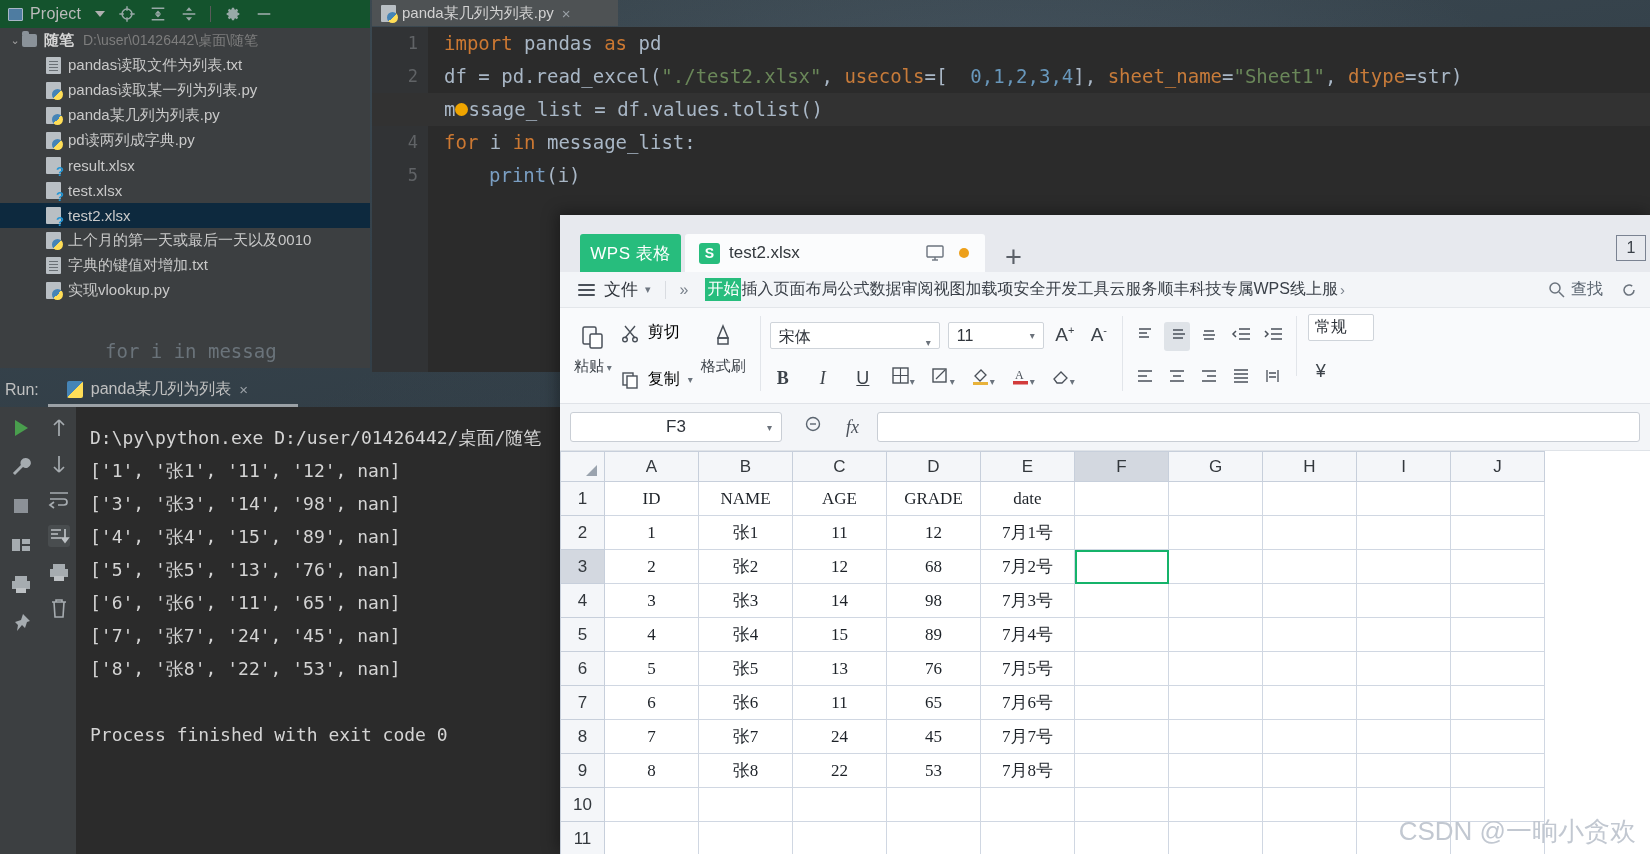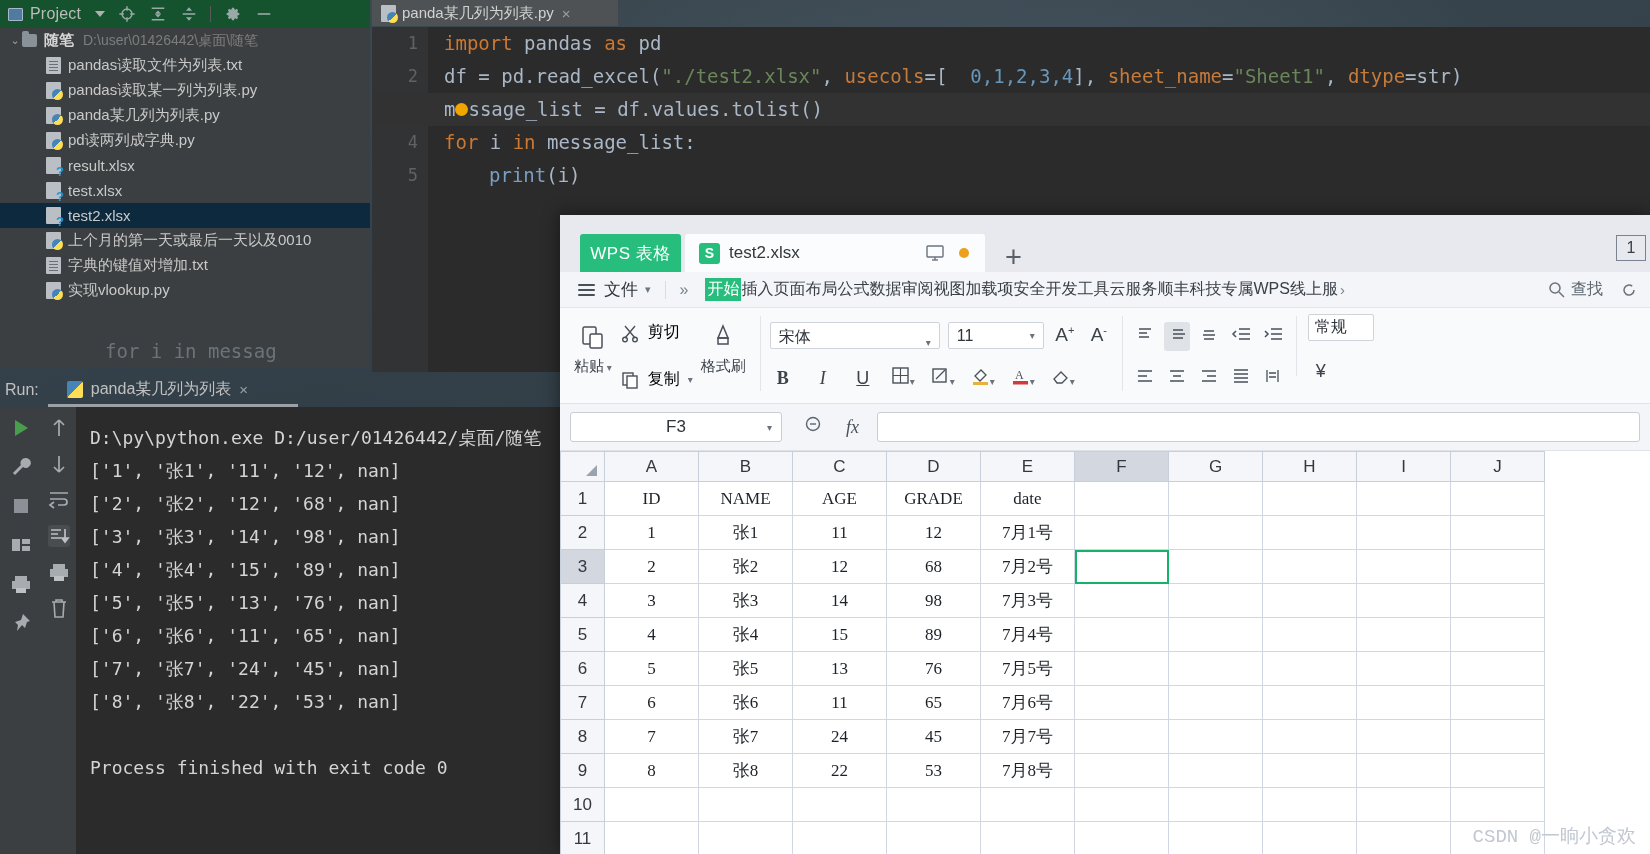--- a/index.html
+++ b/index.html
@@ -274,22 +274,22 @@
     border-left:11px solid transparent; border-bottom:11px solid #9aa3ae;
   }
   table.sheet tbody th.rowhead {
     width:44px; background:#f4f6f9; color:#33383d; font-weight:normal;
     font-family:"Liberation Sans", sans-serif; font-size:17px; border-color:#c7cfdb;
   }
   table.sheet thead th.colsel { background:#d3d8e0; }
   table.sheet tbody th.rowsel { background:#d3d8e0; }
   td.cell-sel { outline:2px solid #15b36a; outline-offset:-2px; position:relative; z-index:2; }
   .watermark {
-    position:absolute; right:14px; bottom:6px; color:#c2c8d1; font-size:19px;
-    font-family:Liberation Mono, monospace; pointer-events:none;
+    position:absolute; right:14px; bottom:6px; color:#c2c8d1; font-size:26px;
+    font-family:Liberation Sans, sans-serif; pointer-events:none;
   }
 </style>
 </head>
 <body>
 
 <div id="root">
 
   <div class="ide">
     <div class="ide-bg-photo"></div>
 
@@ -457,21 +457,20 @@
           <rect x="6" y="15" width="10" height="5" fill="#d4d8dc"></rect>
         </svg>
       <svg class="rs-ico" viewBox="0 0 22 22">
           <path d="M4 5h14M8 5V3h6v2M6 5l1 15h8l1-15z" stroke="#b9bfc4" stroke-width="1.6" fill="none"></path>
         </svg>
     </div>
 
     <div class="console">
       <div>D:\py\python.exe D:/user/01426442/桌面/随笔</div>
       <div>['1', '张1', '11', '12', nan]</div>
-      <div>['2', '张2', '12', '68', nan]</div>
       <div>['3', '张3', '14', '98', nan]</div>
       <div>['4', '张4', '15', '89', nan]</div>
       <div>['5', '张5', '13', '76', nan]</div>
       <div>['6', '张6', '11', '65', nan]</div>
       <div>['7', '张7', '24', '45', nan]</div>
       <div>['8', '张8', '22', '53', nan]</div>
       <div>&nbsp;</div>
       <div>Process finished with exit code 0</div>
     </div>
   </div>

